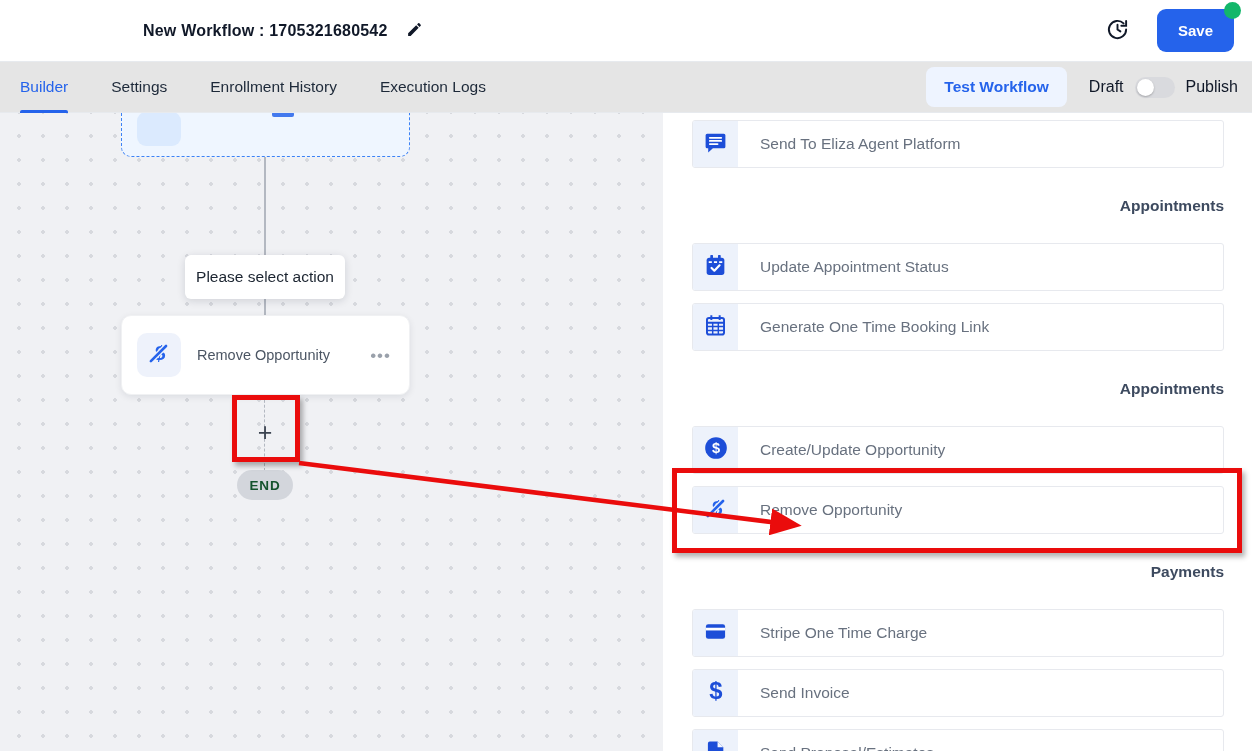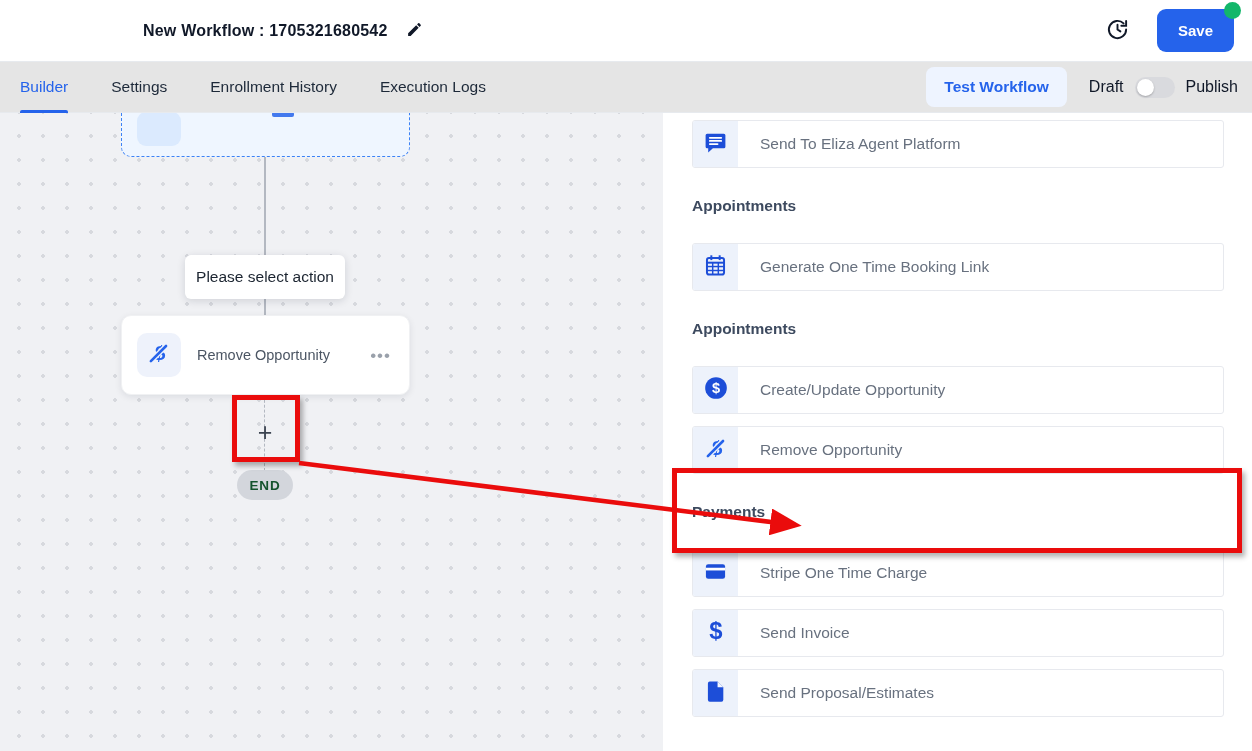--- a/index.html
+++ b/index.html
@@ -51,21 +51,21 @@
   .wf-node-iconbox { width:44px; height:44px; background:#eef2fb; border-radius:10px; margin-left:15px; display:flex; align-items:center; justify-content:center; flex:none; }
   .wf-node-label { margin-left:16px; font-size:14.5px; color:#4b5563; }
   .wf-node-menu { margin-left:auto; margin-right:18px; color:#9aa1ab; font-size:17px; letter-spacing:1px; cursor:pointer; line-height:1; }
 
   .plus-btn { position:absolute; left:252px; top:306px; width:26px; height:26px; border:none; background:transparent;
               font-size:25px; color:#3b4350; line-height:24px; cursor:pointer; z-index:6; font-family:inherit; }
   .end-pill { position:absolute; left:237px; top:357px; width:56px; height:30px; background:#d3d6dc; border-radius:15px;
               display:flex; align-items:center; justify-content:center; font-size:13.5px; font-weight:600; letter-spacing:.8px; color:#14532d; z-index:5; }
 
   
-  .panel { position:absolute; left:663px; top:0; width:589px; height:100%; background:#fff; padding:7px 28px 0 29px; z-index:10; }
+  .panel { position:absolute; left:663px; top:0; width:589px; height:100%; background:#fff; padding:7px 28px 0 29px; z-index:10;text-align:right; }
   .section-header { font-size:15.5px; font-weight:700; color:#3d4a5f; margin:29px 0 28px; }
   .action-row { height:48px; border:1px solid #e7e9ee; border-radius:3px; background:#fff; display:flex; align-items:stretch;
                 overflow:hidden; margin-bottom:12px; cursor:pointer; }
   .action-iconstrip { width:45px; background:#edf2fb; display:flex; align-items:center; justify-content:center; flex:none; }
   .action-label { display:flex; align-items:center; padding-left:22px; font-size:15.5px; color:#68717f; }
 
   
   .hl-rect { position:absolute; border:5px solid #ea0c0c; box-shadow:3px 4px 5px rgba(0,0,0,.3); z-index:25; pointer-events:none; }
   .hl-rect-plus { left:232px; top:282px; width:68px; height:67px; }
   .hl-rect-row  { left:672px; top:355px; width:570px; height:85px; }
@@ -163,20 +163,34 @@
                 <line x1="6.5" y1="13.5" x2="14" y2="13.5"></line>
               </g>
             </svg>
         </span>
       </div>
       <div class="action-label">Send To Eliza Agent Platform</div>
     </div>
 
     <div class="section-header">Appointments</div>
 
+    <div class="action-row">
+      <div class="action-iconstrip">
+        <span>
+          <svg width="25" height="25" viewBox="0 0 24 24">
+              <rect x="3.5" y="4.5" width="17" height="16.5" rx="2.5" fill="#1d4ed8"></rect>
+              <rect x="7" y="1.8" width="2.6" height="4.5" rx="1" fill="#1d4ed8"></rect>
+              <rect x="14.4" y="1.8" width="2.6" height="4.5" rx="1" fill="#1d4ed8"></rect>
+              <line x1="5.5" y1="8.7" x2="18.5" y2="8.7" stroke="#fff" stroke-width="1.7" stroke-dasharray="3 2"></line>
+              <path d="M8.2 14.4l2.7 2.6 5-5.2" fill="none" stroke="#fff" stroke-width="2.1" stroke-linecap="round" stroke-linejoin="round"></path>
+            </svg>
+        </span>
+      </div>
+      <div class="action-label">Update Appointment Status</div>
+    </div>
 
     <div class="action-row">
       <div class="action-iconstrip">
         <span>
           <svg width="25" height="25" viewBox="0 0 24 24" fill="none" stroke="#1d4ed8" stroke-width="1.9">
               <rect x="3.8" y="4.8" width="16.4" height="15.8" rx="2"></rect>
               <line x1="8" y1="2.2" x2="8" y2="6.8"></line>
               <line x1="16" y1="2.2" x2="16" y2="6.8"></line>
               <line x1="3.8" y1="9.3" x2="20.2" y2="9.3"></line>
               <g stroke-width="1.4">

